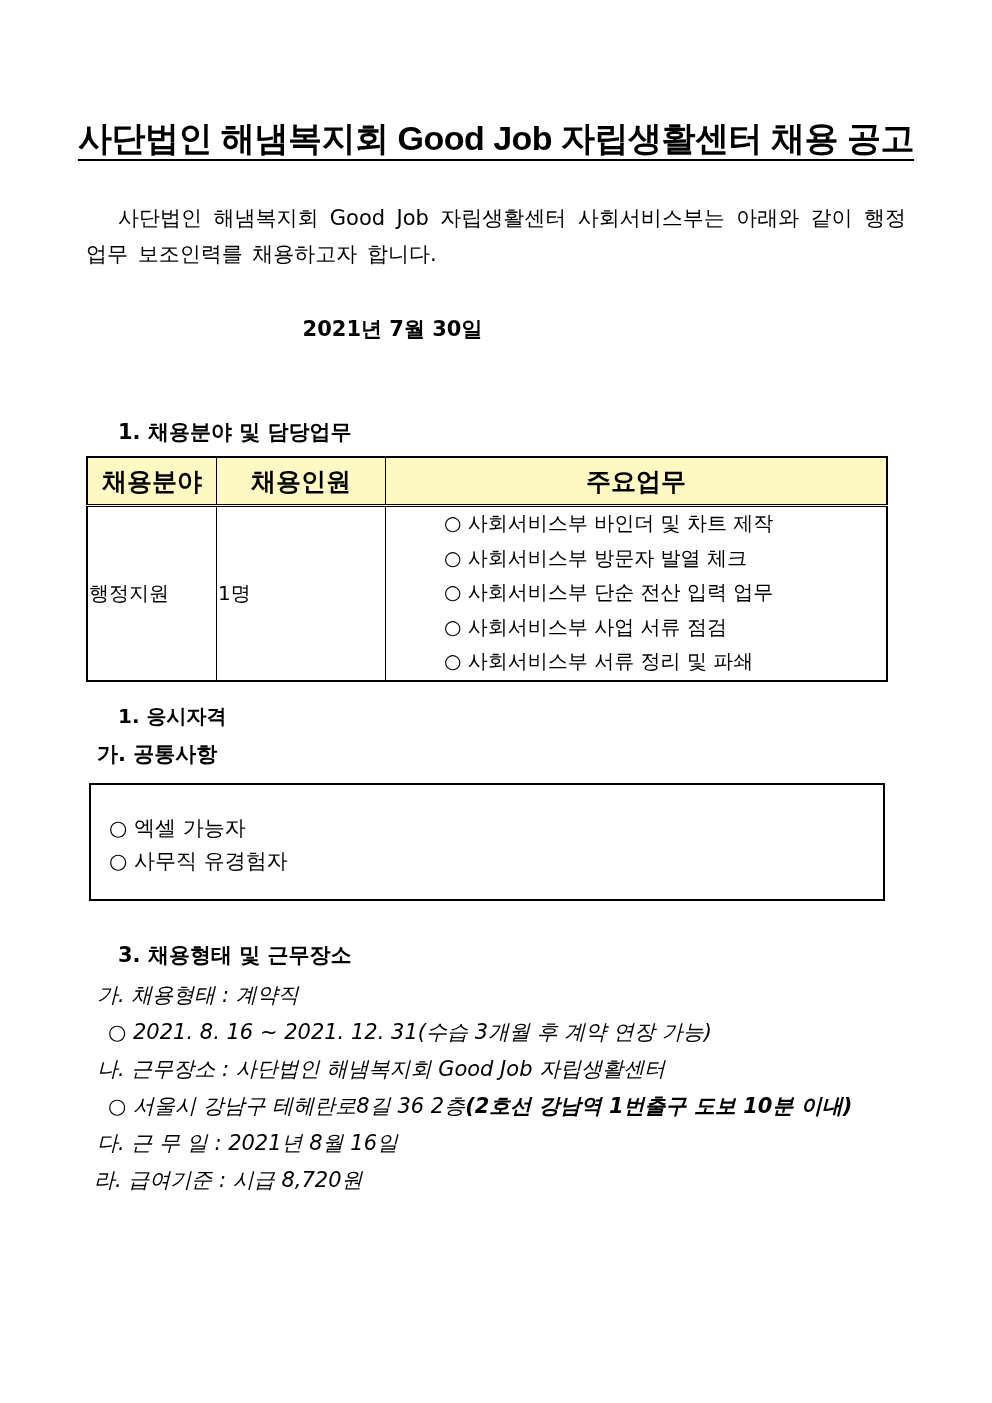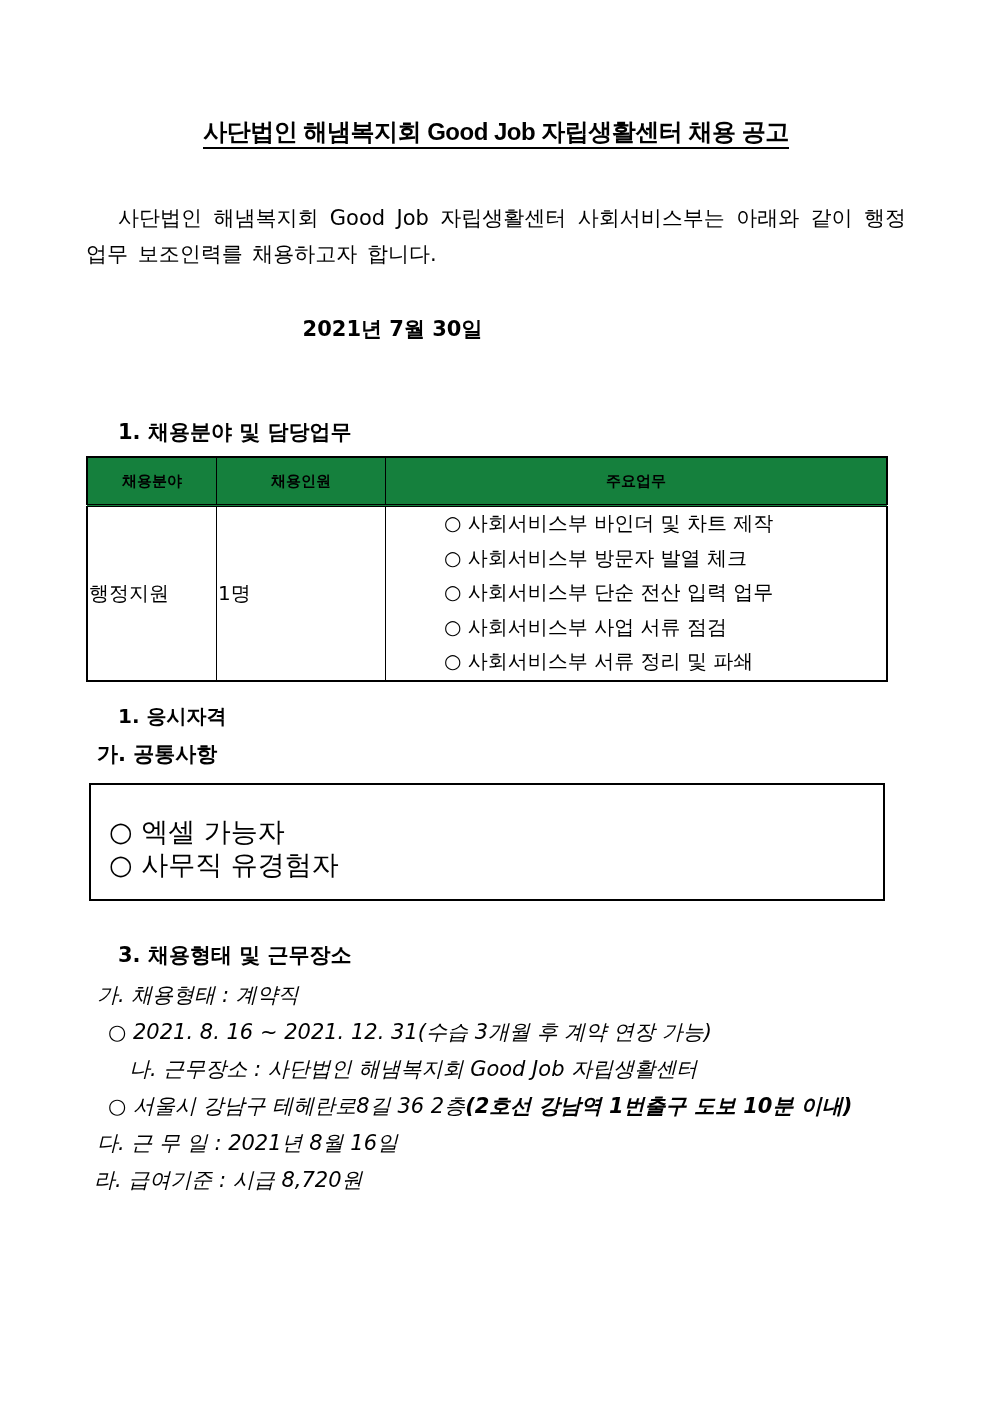--- a/index.html
+++ b/index.html
@@ -4,21 +4,21 @@
   <style>
     html, body { margin: 0; padding: 0; background: #ffffff; }
     body {
       width: 992px; height: 1403px; position: relative; overflow: hidden;
       font-family: "DejaVu Sans", "Liberation Sans", sans-serif;
       color: #000;
     }
     .abs { position: absolute; white-space: nowrap; }
     .title {
       left: 0; width: 992px; top: 116px; text-align: center;
-      font-size: 24px; font-weight: bold; letter-spacing: -0.5px;
+      font-size: 34px; font-weight: bold; letter-spacing: -0.5px;
     }
     .title span {
       border-bottom: 2px solid #000; padding-bottom: 2px;
       font-family: "Liberation Sans", sans-serif;
     }
     .intro {
       left: 86px; width: 820px; top: 200px;
       font-size: 21px; line-height: 36px; white-space: normal;
       text-align: justify; text-indent: 32px; word-spacing: 3px;
     }
@@ -28,34 +28,34 @@
     }
     .sec-h { font-size: 21px; font-weight: bold; margin-left: 32px; }
     .sub-h { font-size: 21px; font-weight: bold; }
     .body-line { font-size: 21px; font-style: italic; }
 
     table.jobs {
       position: absolute; left: 86px; top: 456px; width: 802px;
       border-collapse: collapse; font-size: 20px;
     }
     table.jobs th {
-      background: #15803d; height: 44px; font-weight: bold;
+      background: #fef9c3; height: 44px; font-weight: bold;
       border: 1px solid #000; border-bottom: 3px double #000;
-      font-size: 15px;
+      font-size: 25px;
     }
     table.jobs td { border: 1px solid #000; text-align: left; vertical-align: middle; }
     table.jobs { border: 2px solid #000; }
     table.jobs td.duties { text-align: left; padding: 0 0 0 14px; }
     .duty { height: 34.5px; line-height: 32px; margin-left: 44px; }
 
     .box {
       position: absolute; left: 89px; top: 783px; width: 796px; height: 118px;
       border: 2px solid #000; box-sizing: border-box;
     }
-    .box .item { position: absolute; left: 18px; font-size: 27px; }
+    .box .item { position: absolute; left: 18px; font-size: 21px; }
     .bold { font-weight: bold; text-align: right; }
   </style>
 </head>
 <body>
 
 <div class="abs title">
   <span>사단법인 해냄복지회 Good Job 자립생활센터 채용 공고</span>
 </div>
 
 <div class="abs intro">사단법인 해냄복지회 Good Job 자립생활센터 사회서비스부는 아래와 같이 행정업무 보조인력를 채용하고자 합니다.</div>
@@ -91,18 +91,18 @@
 <div class="abs sub-h" style="left:97px; top:740px;">가. 공통사항</div>
 
 <div class="box">
   <div class="item" style="top:29px;">○ 엑셀 가능자</div>
   <div class="item" style="top:62px;">○ 사무직 유경험자</div>
 </div>
 
 <div class="abs sec-h" style="left:86px; top:941px;">3. 채용형태 및 근무장소</div>
 <div class="abs body-line" style="left:97px; top:981px;">가. 채용형태 : 계약직</div>
 <div class="abs body-line" style="left:108px; top:1018px;">○ 2021. 8. 16 ~ 2021. 12. 31(수습 3개월 후 계약 연장 가능)</div>
-<div class="abs body-line" style="left:97px; top:1055px;margin-left:32px;">나. 근무장소 : 사단법인 해냄복지회 Good Job 자립생활센터</div>
+<div class="abs body-line" style="left:97px; top:1055px;">나. 근무장소 : 사단법인 해냄복지회 Good Job 자립생활센터</div>
 <div class="abs body-line" style="left:108px; top:1092px;">
   <span>○ 서울시 강남구 테헤란로8길 36 2층</span><span class="bold">(2호선 강남역 1번출구 도보 10분 이내)</span>
 </div>
 <div class="abs body-line" style="left:97px; top:1129px;">다. 근 무 일 : 2021년 8월 16일</div>
 <div class="abs body-line" style="left:94px; top:1166px;">라. 급여기준 : 시급 8,720원</div>
 
 </body></html>

